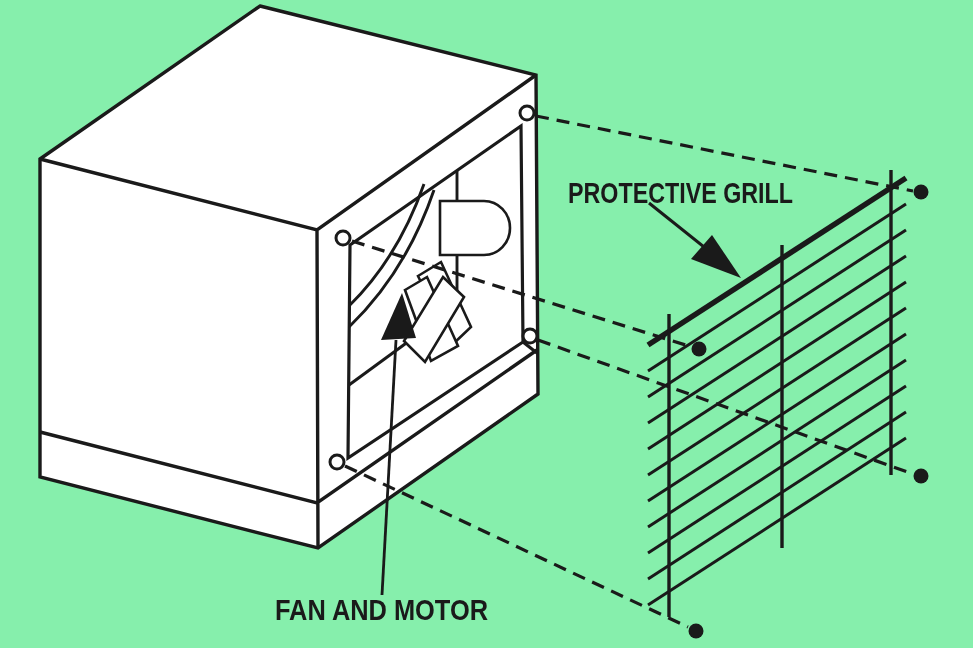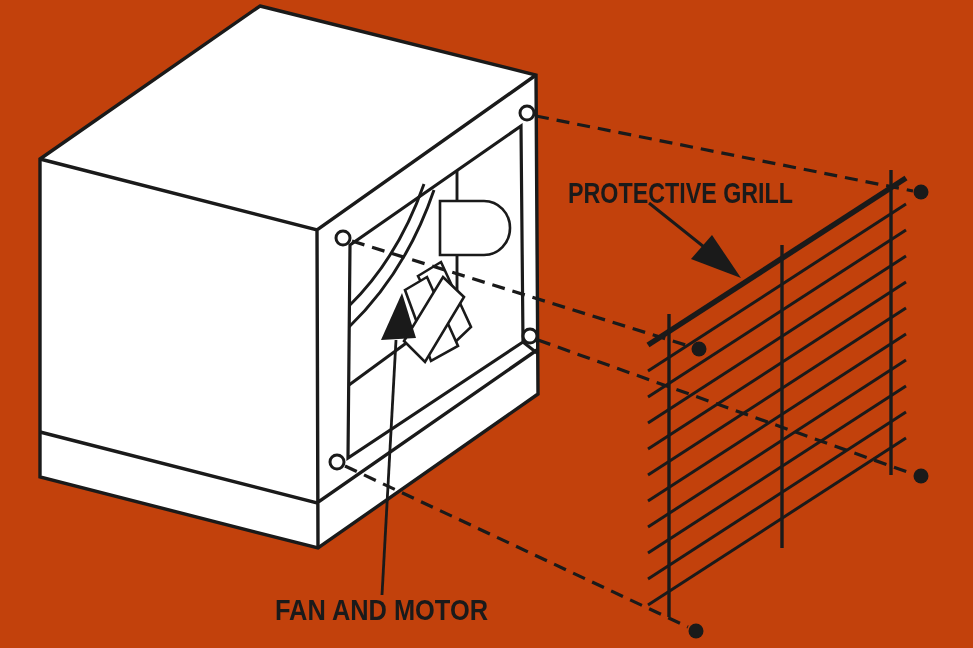--- a/index.html
+++ b/index.html
@@ -1,20 +1,20 @@
 <!DOCTYPE html>
 <html><head>
 <meta charset="utf-8">
 <style>
   html, body { margin: 0; padding: 0; background: #ffffff; }
   .stage {
     position: relative;
     width: 973px;
     height: 648px;
-    background: #c2410c;
+    background: #86efac;
     overflow: hidden;
     font-family: "Liberation Sans", sans-serif;
   }
   svg { display: block; }
   .callout-text {
     font-family: "Liberation Sans", sans-serif;
     font-weight: 700;
     font-size: 30px;
     fill: #1a1a1a;
   }

